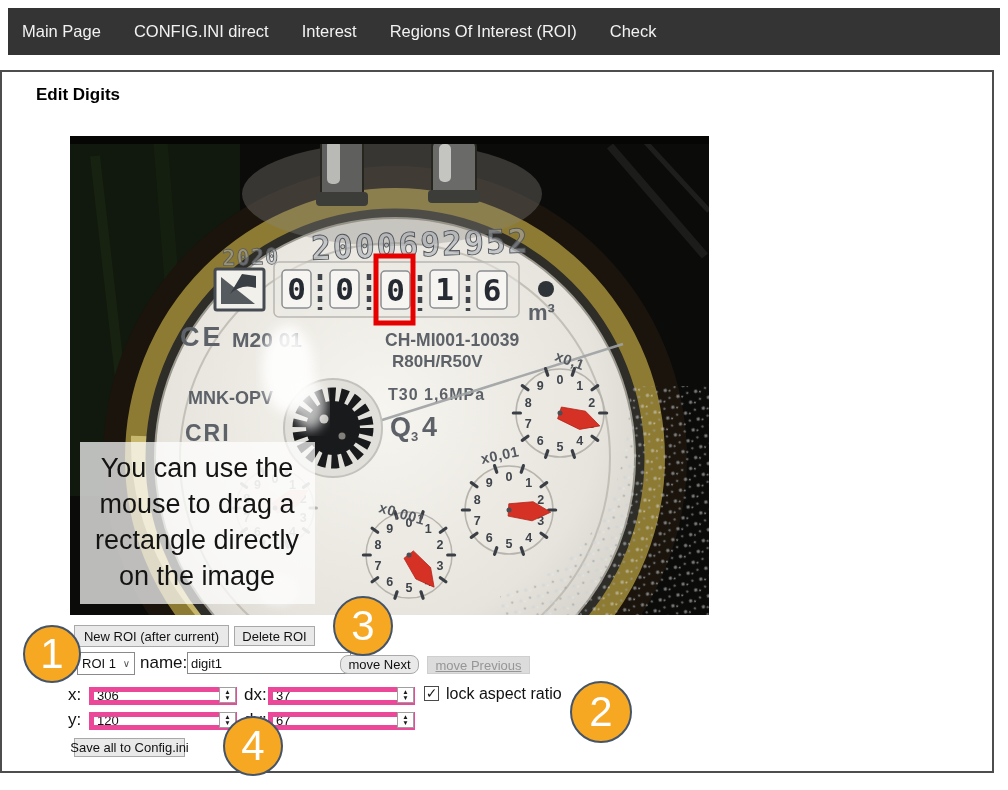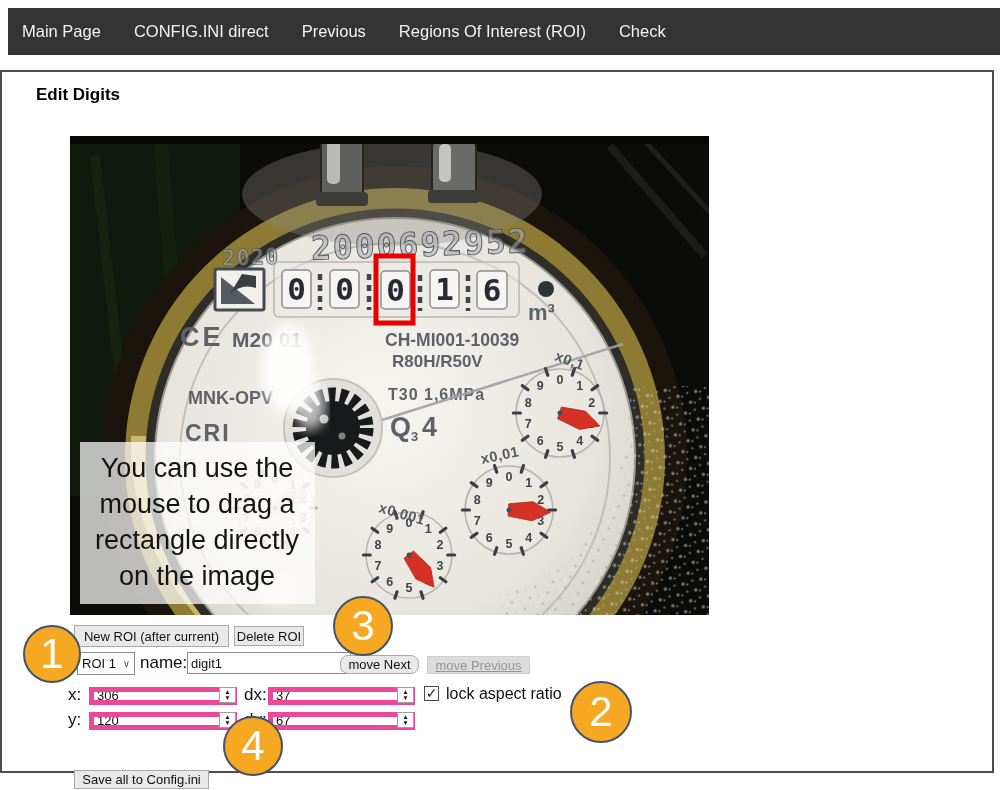--- a/index.html
+++ b/index.html
@@ -58,21 +58,21 @@
   .face-lbl{fill:#5d6269;font-family:"Liberation Sans",sans-serif;font-weight:bold;}
 </style>
 </head>
 <body>
 
 <div class="page">
 
   <div class="nav">
     <div class="nav-item">Main Page</div>
     <div class="nav-item">CONFIG.INI direct</div>
-    <div class="nav-item">Previous</div>
+    <div class="nav-item">Interest</div>
     <div class="nav-item">Regions Of Interest (ROI)</div>
     <div class="nav-item">Check</div>
   </div>
 
   <div class="panel">
     <div class="panel-title">Edit Digits</div>
 
     <div class="photo">
       <svg width="639" height="479" viewBox="0 0 639 479" xmlns="http://www.w3.org/2000/svg">
         <defs>
@@ -297,21 +297,21 @@
           <text class="ovl-line" x="127" y="377">mouse to drag a</text>
           <text class="ovl-line" x="127" y="413">rectangle directly</text>
           <text class="ovl-line" x="127" y="449">on the image</text>
         </g>
 
         <rect x="0" y="0" width="639" height="8" fill="#060605"></rect>
       </svg>
     </div>
 
     <div class="btn" style="left:72px;top:553px;width:155px;height:22px;">New ROI (after current)</div>
-    <div class="btn" style="left:232px;top:554px;width:70px;height:20px;">Delete ROI</div>
+    <div class="btn" style="left:232px;top:554px;width:81px;height:20px;">Delete ROI</div>
 
     <div class="dropdown" style="left:75px;top:580px;width:58px;height:23px;">
       <span>ROI 1</span>
       <span class="chev">∨</span>
     </div>
     <div class="lbl" style="left:138px;top:581px;">name:</div>
     <input class="tinput" style="left: 185px; top: 580px; width: 164px; height: 22px;" value="digit1">
     <div class="btn" style="left:338px;top:583px;width:79px;height:19px;border-radius:8px;">move Next</div>
     <div class="btn disabled" style="left:425px;top:584px;width:103px;height:18px;">move Previous</div>
 
@@ -346,20 +346,20 @@
     </div>
     <div class="lbl" style="left:242px;top:638px;">dy:</div>
     <div class="numwrap" style="left:266px;top:639px;width:147px;height:18px;">
       <input value="67" style="">
       <div class="spinner">
         <span>▲</span>
         <span>▼</span>
       </div>
     </div>
 
-    <div class="btn" style="left:72px;top:666px;width:135px;height:19px;margin-top:32px;">Save all to Config.ini</div>
+    <div class="btn" style="left:72px;top:666px;width:111px;height:19px;">Save all to Config.ini</div>
 
     <div class="anno" style="left:21px;top:553px;width:58px;height:58px;">1</div>
     <div class="anno" style="left:568px;top:609px;width:62px;height:62px;">2</div>
     <div class="anno" style="left:331px;top:524px;width:60px;height:60px;">3</div>
     <div class="anno" style="left:221px;top:644px;width:60px;height:60px;">4</div>
   </div>
 </div>
 
 </body></html>

